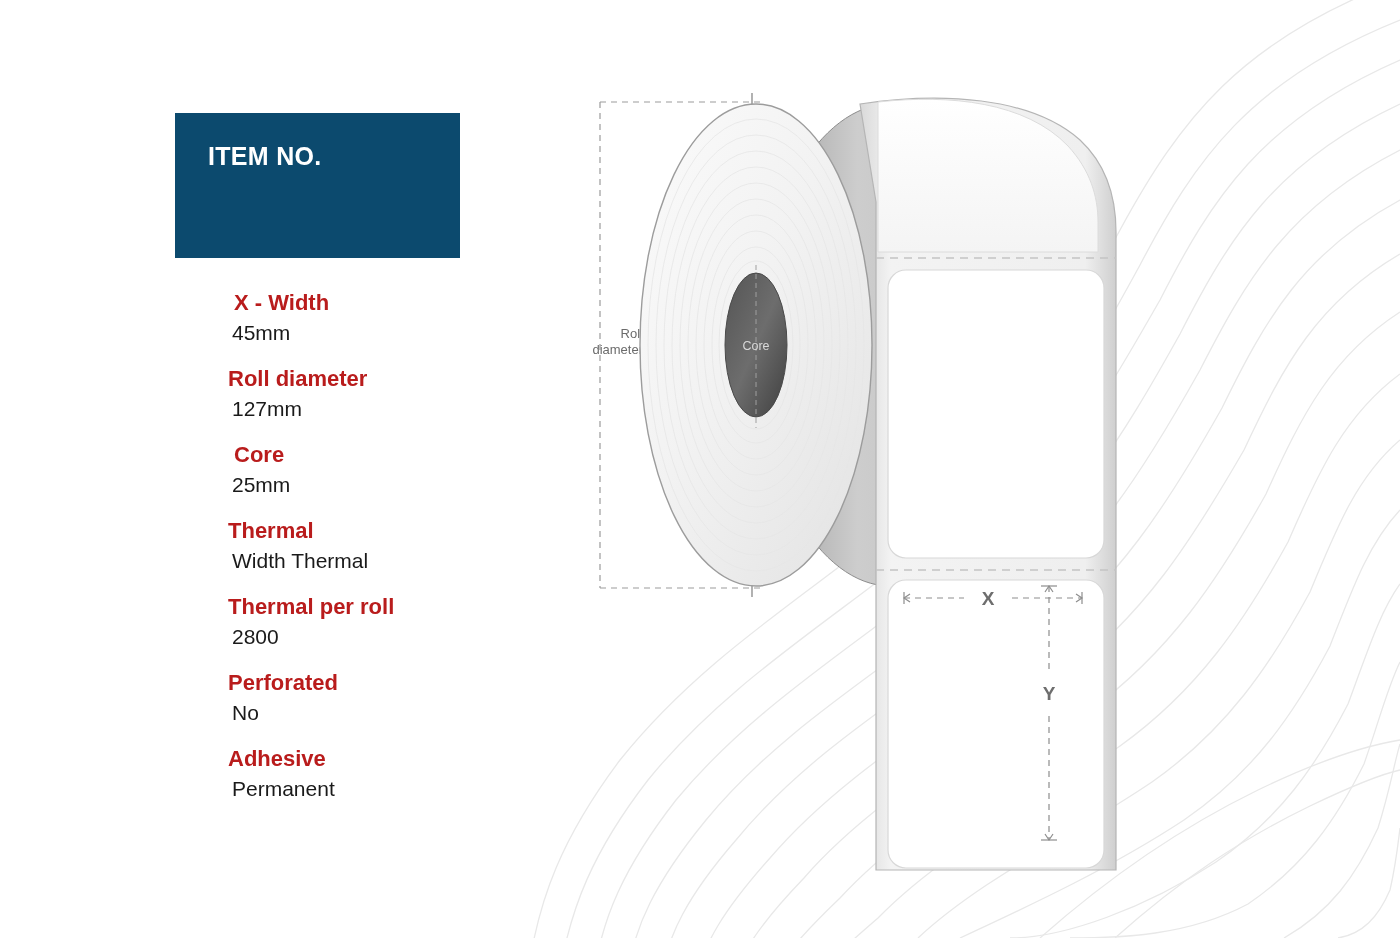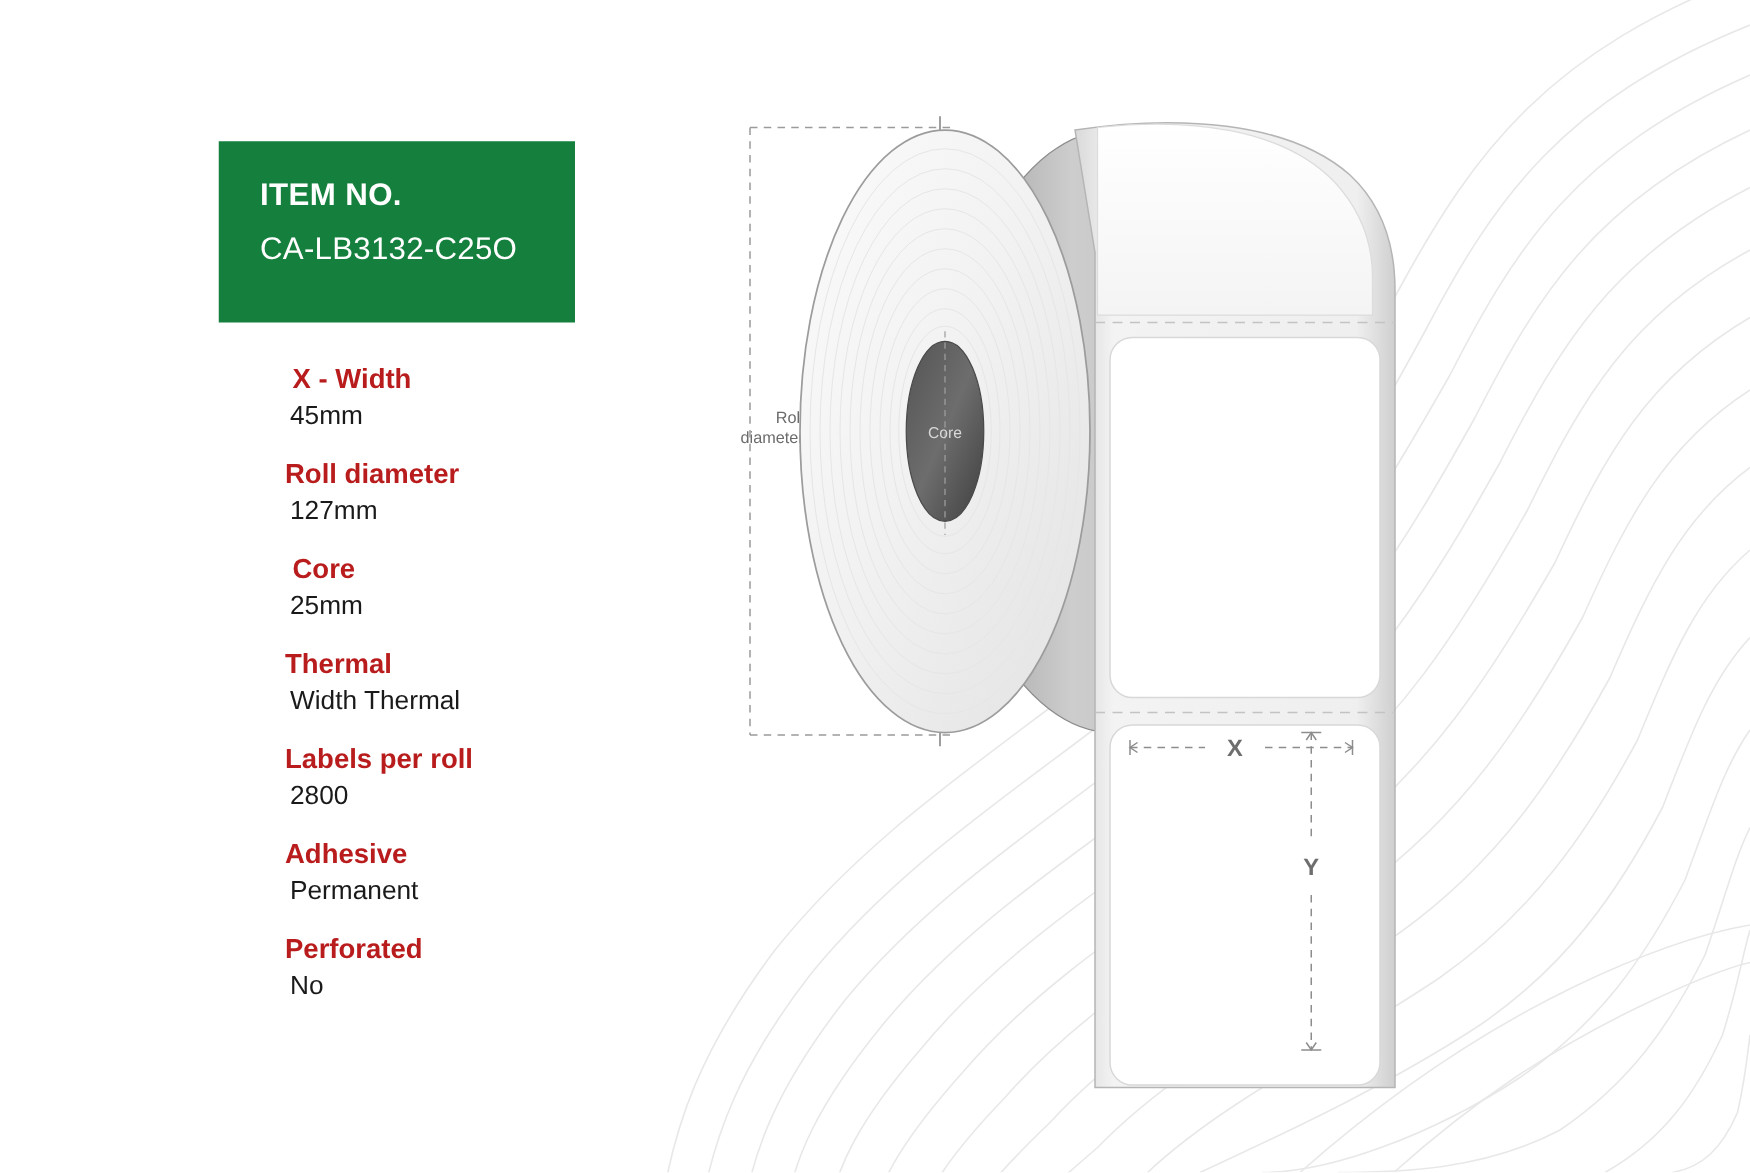--- a/index.html
+++ b/index.html
@@ -31,21 +31,21 @@
     pointer-events: none;
   }
 
   
   #item-badge {
     position: absolute;
     left: 175px;
     top: 113px;
     width: 285px;
     height: 145px;
-    background: #15803d;
+    background: #0c4a6e;
     box-sizing: border-box;
     padding: 28px 0 0 33px;
   }
   #item-badge .badge-title {
     color: #ffffff;
     font-size: 25px;
     font-weight: bold;
     letter-spacing: 0.3px;
     line-height: 1.2;
   }
@@ -124,51 +124,50 @@
       <path d="M1400 662 C 1388 686, 1380 718, 1364 764 C 1336 820, 1304 866, 1248 904 C 1188 936, 1120 938, 1070 938"></path>
       <path d="M1400 744 C 1394 764, 1390 790, 1378 828 C 1356 876, 1330 912, 1284 938"></path>
       <path d="M1400 828 C 1398 844, 1396 864, 1390 890 C 1378 918, 1362 934, 1338 938"></path>
       <path d="M1115 938 C 1180 880, 1240 840, 1310 806 C 1356 784, 1382 774, 1400 770"></path>
       <path d="M1040 938 C 1110 876, 1180 828, 1258 790 C 1320 760, 1364 746, 1400 740"></path>
     </g>
   </svg>
 
   <div id="item-badge">
     <div class="badge-title">ITEM NO.</div>
-    <div class="badge-code">CA-LB3132-C25O</div>
   </div>
 
   <div id="spec-list">
     <div class="spec-row indent-label">
       <div class="spec-label">X - Width</div>
       <div class="spec-value">45mm</div>
     </div>
     <div class="spec-row">
       <div class="spec-label">Roll diameter</div>
       <div class="spec-value">127mm</div>
     </div>
     <div class="spec-row indent-label">
       <div class="spec-label">Core</div>
       <div class="spec-value">25mm</div>
     </div>
     <div class="spec-row">
       <div class="spec-label">Thermal</div>
       <div class="spec-value">Width Thermal</div>
     </div>
     <div class="spec-row">
-      <div class="spec-label">Labels per roll</div>
+      <div class="spec-label">Thermal per roll</div>
       <div class="spec-value">2800</div>
+    </div>
+    <div class="spec-row">
+      <div class="spec-label">Perforated</div>
+      <div class="spec-value">No</div>
     </div>
     <div class="spec-row">
       <div class="spec-label">Adhesive</div>
       <div class="spec-value">Permanent</div>
-    </div>
-    <div class="spec-row">
-      <div class="spec-label">Perforated</div>
-      <div class="spec-value">No</div>
     </div>
   </div>
 
   <div id="roll-diameter-label">
     <span>Roll</span><br>
     <span>diameter</span>
   </div>
 
   <svg id="diagram" viewBox="0 0 620 820">
     <defs>

